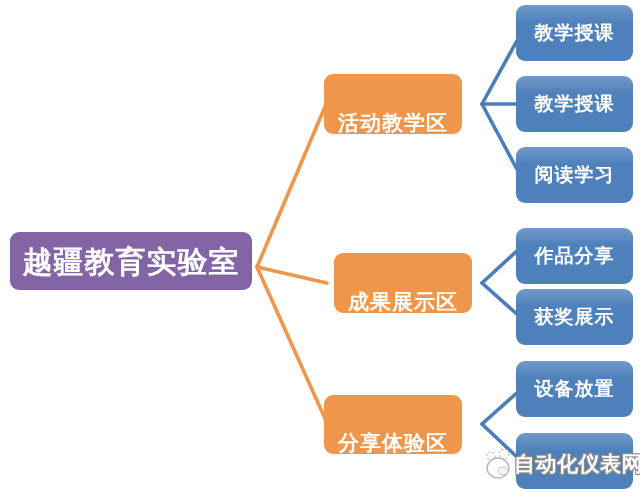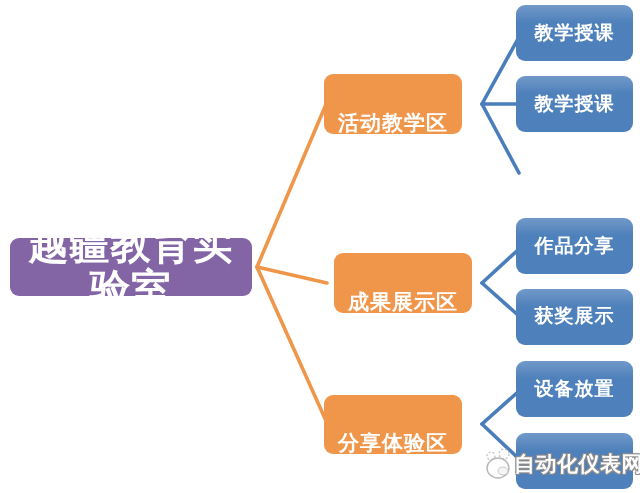--- a/index.html
+++ b/index.html
@@ -23,44 +23,44 @@
   #connectors line{stroke-width:3.6;stroke-linecap:round;fill:none;}
   .branch-line{stroke:var(--branch-line);}
   .leaf-line{stroke:var(--leaf-line);}
   .node{
     position:absolute;z-index:2;
     display:flex;align-items:center;justify-content:center;
     border-radius:9px;color:var(--text);
     box-sizing:border-box;text-align:center;line-height:1.1;
   }
   .root-node{
-    left:10px;top:238px;width:242px;height:58px;
+    left:10px;top:232px;width:242px;height:58px;
     background-color:var(--root-fill);
     font-family:"Liberation Serif","DejaVu Serif",serif;
-    font-size:40px;font-weight:bold;letter-spacing:1px;
+    font-size:30px;font-weight:bold;letter-spacing:1px;
   }
   .branch-node{
     left:324px;width:138px;height:60px;
     background-color:var(--branch-fill);
     font-size:21px;font-weight:bold;letter-spacing:1px;align-items:flex-end;
   }
   #branch-0{top:74px;}
   #branch-1{top:253px;margin-left:10px;}
   #branch-2{top:395px;height:59px;}
   .leaf-node{
     left:516px;width:117px;height:56px;
     background-color:var(--leaf-fill);
     background-image:linear-gradient(180deg,rgba(255,255,255,0.20) 0%,rgba(255,255,255,0) 32%);
     font-size:19px;font-weight:bold;letter-spacing:1px;
   }
   #leaf-0{top:5px;}
   #leaf-1{top:76px;}
   #leaf-2{top:147px;}
-  #leaf-3{top:218px;}
-  #leaf-4{top:289px;font-family:Liberation Mono, monospace;}
+  #leaf-3{top:228px;}
+  #leaf-4{top:289px;}
   #leaf-5{top:361px;}
   #leaf-6{top:433px;}
   #watermark{
     position:absolute;left:482px;top:446px;z-index:3;
     display:flex;align-items:center;
   }
   #watermark-logo{width:32px;height:36px;flex:0 0 auto;opacity:0.92;}
   #watermark-text{
     font-size:21px;font-weight:bold;letter-spacing:0.5px;
     color:#fdfdfd;white-space:nowrap;
@@ -102,20 +102,23 @@
   <div class="node branch-node" id="branch-2">
     <span>分享体验区</span>
   </div>
 
   <div class="node leaf-node" id="leaf-0">
     <span>教学授课</span>
   </div>
   <div class="node leaf-node" id="leaf-1">
     <span>教学授课</span>
   </div>
+  <div class="node leaf-node" id="leaf-2">
+    <span>阅读学习</span>
+  </div>
   <div class="node leaf-node" id="leaf-3">
     <span>作品分享</span>
   </div>
   <div class="node leaf-node" id="leaf-4">
     <span>获奖展示</span>
   </div>
   <div class="node leaf-node" id="leaf-5">
     <span>设备放置</span>
   </div>
   <div class="node leaf-node" id="leaf-6">

